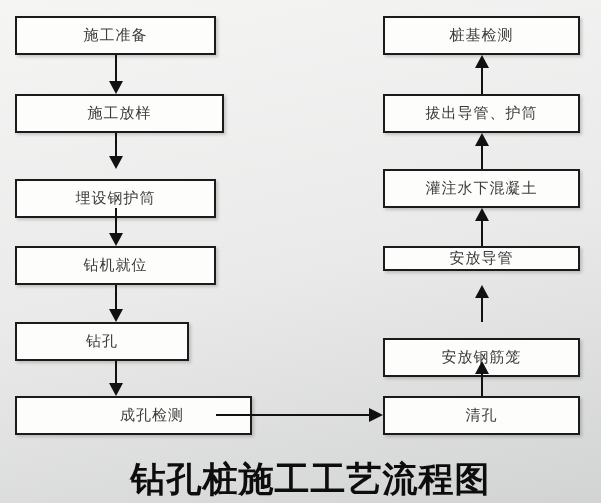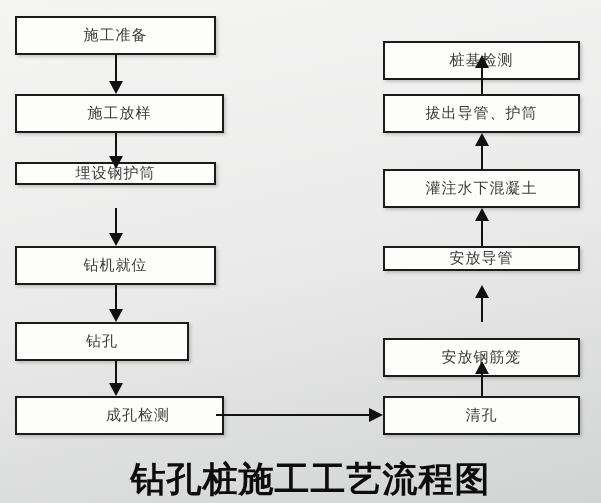--- a/index.html
+++ b/index.html
@@ -78,30 +78,30 @@
 <body>
 
 <div class="canvas">
   <div id="diagram-root">
       <div class="flow-box" style="left: 15px; top: 16px; width: 201px; height: 39px;">
         <span class="label">施工准备</span>
       </div>
       <div class="flow-box" style="left: 15px; top: 94px; width: 209px; height: 39px;">
         <span class="label">施工放样</span>
       </div>
-      <div class="flow-box" style="left: 15px; top: 162px; width: 201px; height: 23px;">
+      <div class="flow-box" style="left: 15px; top: 179px; width: 201px; height: 39px;">
         <span class="label">埋设钢护筒</span>
       </div>
       <div class="flow-box" style="left: 15px; top: 246px; width: 201px; height: 39px;">
         <span class="label">钻机就位</span>
       </div>
       <div class="flow-box" style="left: 15px; top: 322px; width: 174px; height: 39px;">
         <span class="label">钻孔</span>
       </div>
-      <div class="flow-box" style="left: 15px; top: 396px; width: 209px; height: 39px; padding-left: 37px;">
+      <div class="flow-box" style="left: 15px; top: 396px; width: 237px; height: 39px; padding-left: 37px;">
         <span class="label">成孔检测</span>
       </div>
       <div class="arrow-v down" style="left: 108.5px; top: 55px; height: 39px;">
         <div class="line"></div>
         <div class="head"></div>
       </div>
       <div class="arrow-v down" style="left: 108.5px; top: 133px; height: 36px;">
         <div class="line"></div>
         <div class="head"></div>
       </div>
@@ -110,21 +110,21 @@
         <div class="head"></div>
       </div>
       <div class="arrow-v down" style="left: 108.5px; top: 285px; height: 37px;">
         <div class="line"></div>
         <div class="head"></div>
       </div>
       <div class="arrow-v down" style="left: 108.5px; top: 361px; height: 35px;">
         <div class="line"></div>
         <div class="head"></div>
       </div>
-      <div class="flow-box" style="left: 383px; top: 16px; width: 197px; height: 39px; margin-top: 25px;">
+      <div class="flow-box" style="left: 383px; top: 16px; width: 197px; height: 39px;">
         <span class="label">桩基检测</span>
       </div>
       <div class="flow-box" style="left: 383px; top: 94px; width: 197px; height: 39px;">
         <span class="label">拔出导管、护筒</span>
       </div>
       <div class="flow-box" style="left: 383px; top: 169px; width: 197px; height: 39px;">
         <span class="label">灌注水下混凝土</span>
       </div>
       <div class="flow-box" style="left: 383px; top: 246px; width: 197px; height: 25px;">
         <span class="label">安放导管</span>

